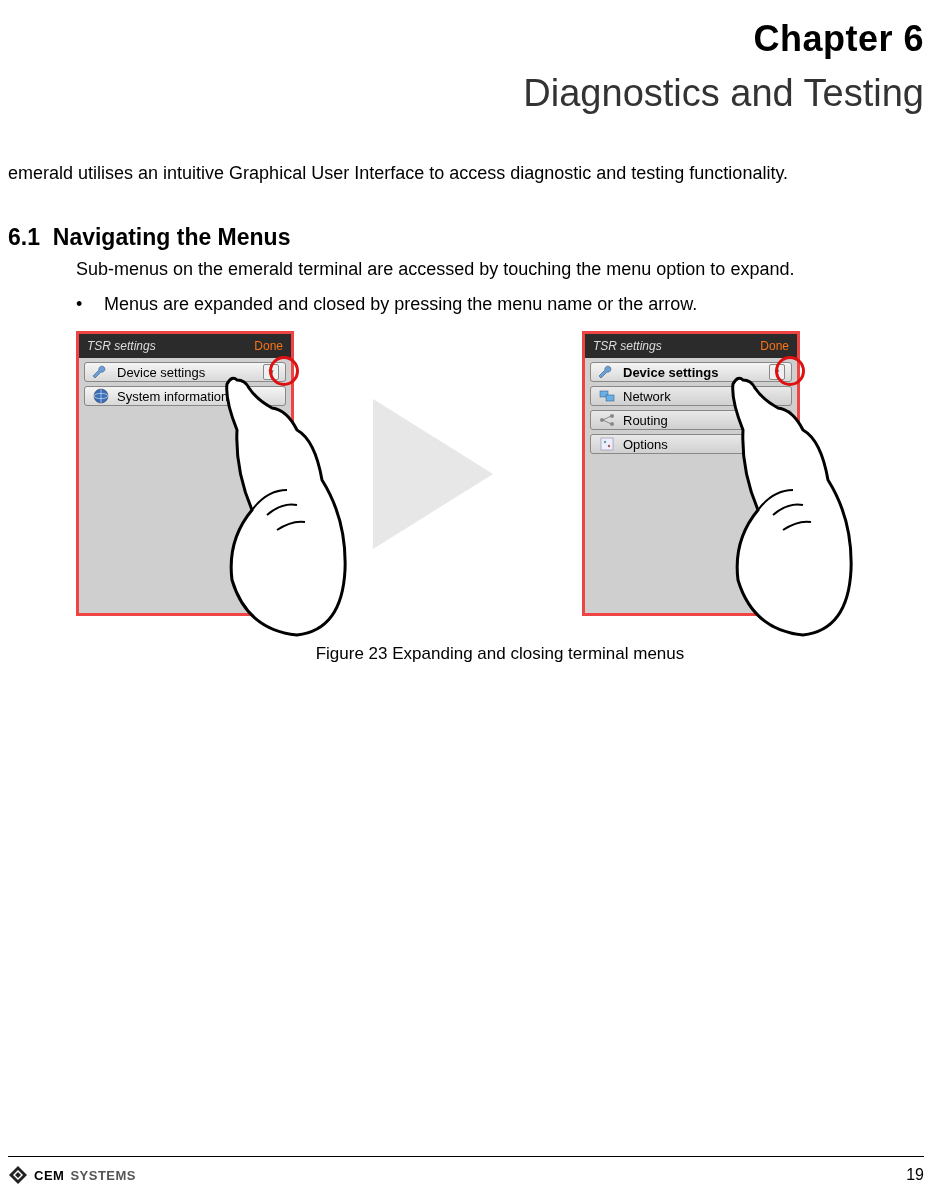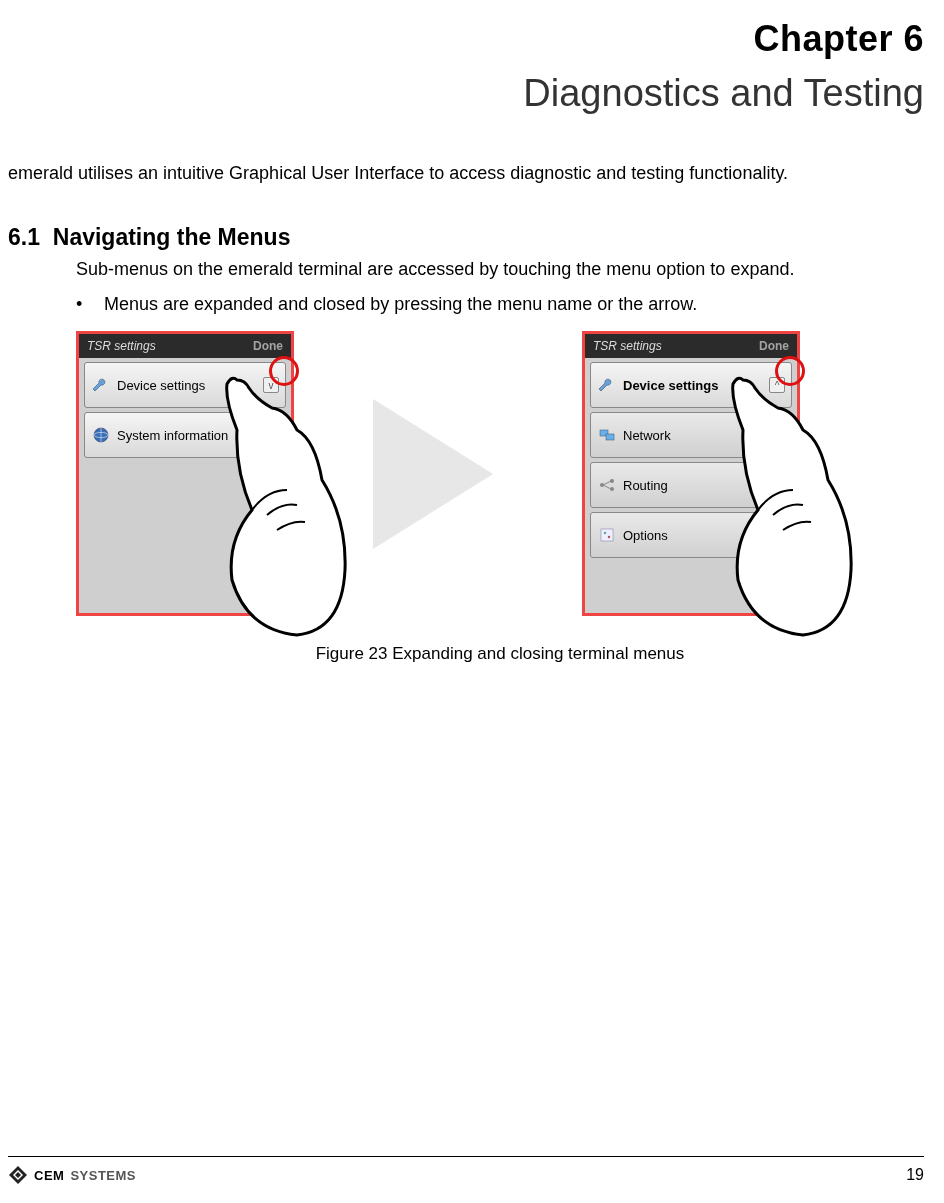--- a/index.html
+++ b/index.html
@@ -72,27 +72,27 @@
     background: #2b2b2b;
     display: flex;
     align-items: center;
     justify-content: space-between;
     padding: 0 8px;
     font-size: 12px;
     color: #ddd;
     font-style: italic;
   }
   .panel-header .done {
-    color: #a3a3a3;
+    color: #f97316;
     font-style: normal;
-    font-weight: bold;
+    font-weight: normal;
   }
   .menu-item {
     margin: 4px 5px;
-    height: 46px;
+    height: 20px;
     background: linear-gradient(#f5f5f5,#d9d9d9);
     border: 1px solid #888;
     border-radius: 3px;
     display: flex;
     align-items: center;
     padding: 0 6px;
     font-size: 13px;
     position: relative;
   }
   .menu-item.sub {

